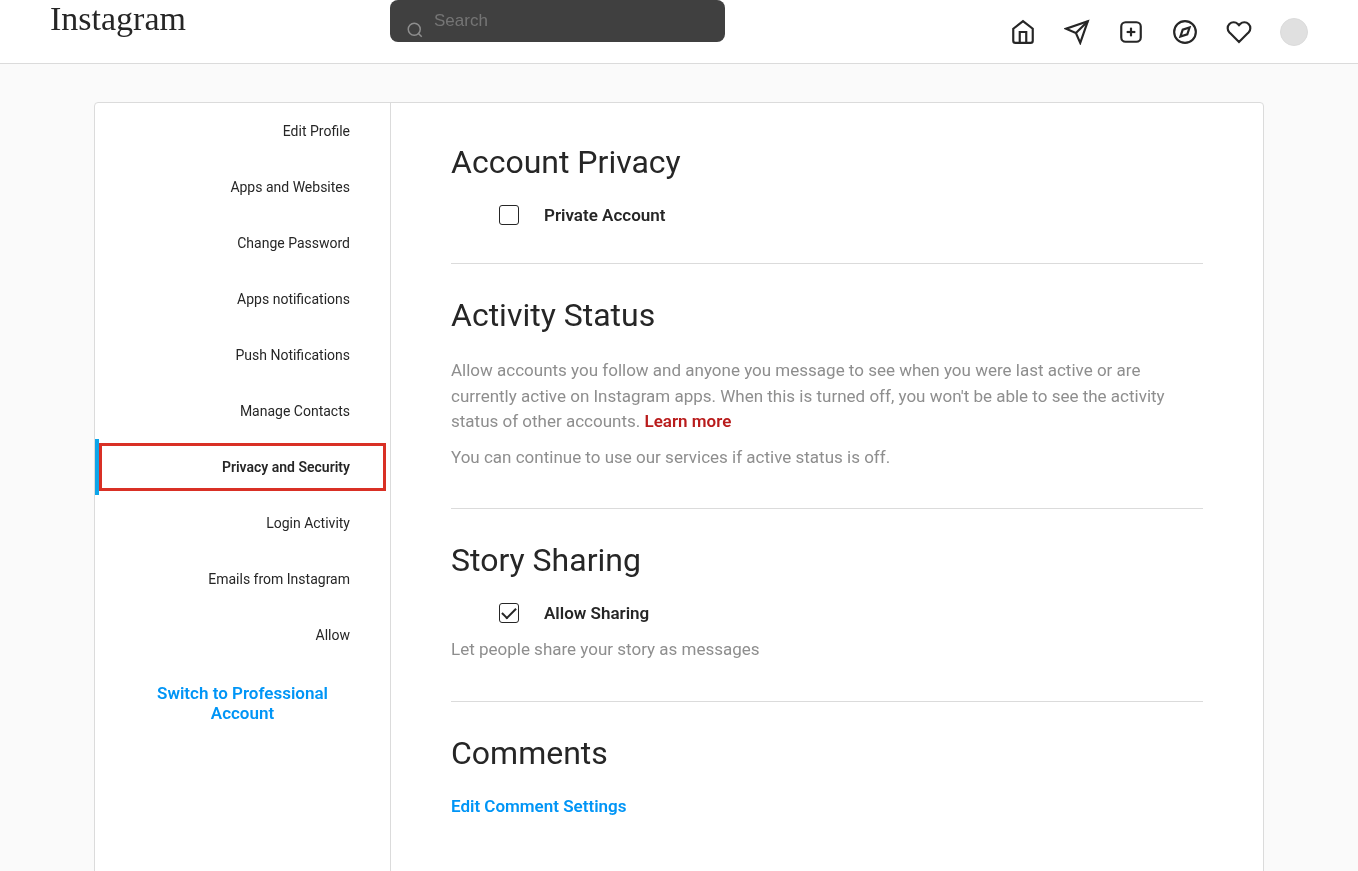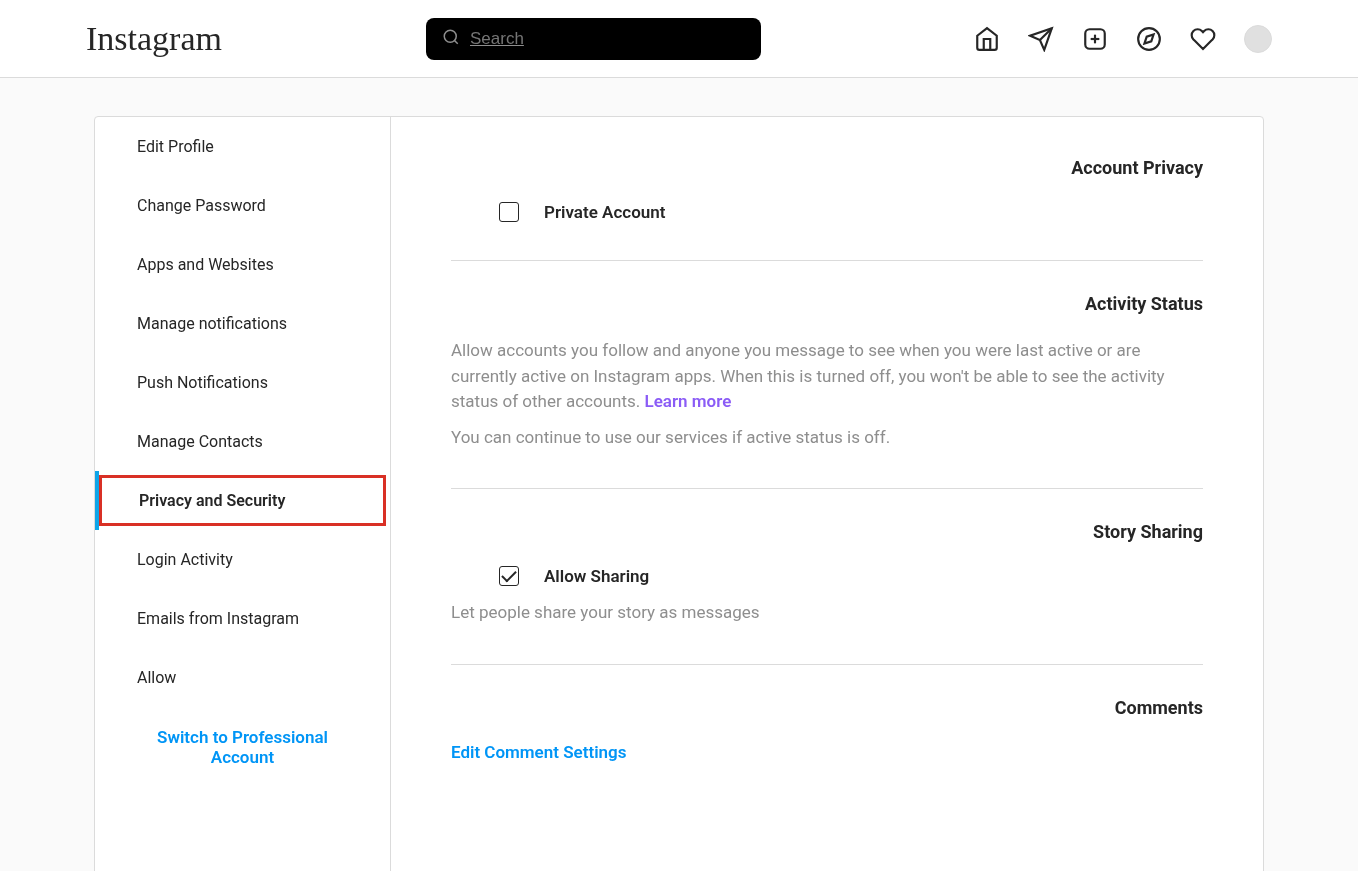--- a/index.html
+++ b/index.html
@@ -4,48 +4,46 @@
   <style>
     * { margin: 0; padding: 0; box-sizing: border-box; }
     body {
       font-family: -apple-system, BlinkMacSystemFont, "Segoe UI", Roboto, Helvetica, Arial, sans-serif;
       background: #fafafa;
       color: #262626;
     }
     .topbar {
       background: #fff;
       border-bottom: 1px solid #dbdbdb;
-      height: 78px;
-      display: flex;
-      align-items: center;
-      padding: 0 86px;
+      height: 64px;
+      display: flex;
+      padding: 0 50px;
     }
     .logo {
       font-family: 'Brush Script MT', cursive;
       font-size: 34px;
       font-weight: 500;
       flex: 0 0 auto;
       width: 340px;
     }
     .search-wrap {
       flex: 0 0 auto;
       width: 335px;
       position: relative;
     }
     .search-input {
       width: 100%;
       height: 42px;
-      background: #000000;
+      background: #404040;
       border: none;
       border-radius: 8px;
       padding: 0 16px 0 44px;
       font-size: 17px;
       color: #8e8e8e;
       outline: none;
-      text-decoration: underline;
     }
     .search-icon {
       position: absolute;
       left: 16px;
       top: 50%;
       transform: translateY(-50%);
       color: #8e8e8e;
     }
     .nav-icons {
       margin-left: auto;
@@ -70,23 +68,24 @@
       border-radius: 4px;
       min-height: 770px;
     }
     .sidebar {
       width: 296px;
       border-right: 1px solid #dbdbdb;
       flex-shrink: 0;
     }
     .sidebar-item {
       padding: 20px 40px;
-      font-size: 16px;
+      font-size: 14px;
       cursor: pointer;
       border-left: 2px solid transparent;
+      text-align: right;
     }
     .sidebar-item.active {
       border-left: 4px solid #0ea5e9;
       font-weight: 600;
     }
     .sidebar-item.highlighted {
       outline: 3px solid #d93025;
       outline-offset: -7px;
       margin: 0 0px;
     }
@@ -97,24 +96,23 @@
       font-weight: 600;
       font-size: 17px;
       cursor: pointer;
     }
     .main {
       flex: 1;
       padding: 40px 60px;
     }
     .section { margin-bottom: 38px; }
     .section-title {
-      font-size: 18px;
-      font-weight: 700;
+      font-size: 32px;
+      font-weight: 400;
       margin-bottom: 24px;
-      text-align: right;
     }
     .check-row {
       display: flex;
       align-items: center;
       gap: 25px;
       margin-bottom: 14px;
       padding-left: 48px;
     }
     .checkbox {
       width: 20px;
@@ -138,21 +136,21 @@
     .check-label {
       font-size: 17px;
       font-weight: 600;
     }
     .desc {
       color: #8e8e8e;
       font-size: 17px;
       line-height: 1.5;
       margin-bottom: 10px;
     }
-    .desc a { color: #8b5cf6; text-decoration: none; font-weight: 600; }
+    .desc a { color: #b91c1c; text-decoration: none; font-weight: 600; }
     .divider {
       border: none;
       border-top: 1px solid #dbdbdb;
       margin: 32px 0;
     }
     .link-blue { color: #0095f6; font-weight: 600; font-size: 17px; cursor: pointer; }
   </style>
 </head>
 <body>
 
@@ -200,23 +198,23 @@
     </span>
     <span class="nav-icon">
       <div class="avatar"></div>
     </span>
   </div>
 </div>
 
 <div class="container">
   <div class="sidebar">
     <div class="sidebar-item">Edit Profile</div>
+    <div class="sidebar-item">Apps and Websites</div>
     <div class="sidebar-item">Change Password</div>
-    <div class="sidebar-item">Apps and Websites</div>
-    <div class="sidebar-item">Manage notifications</div>
+    <div class="sidebar-item">Apps notifications</div>
     <div class="sidebar-item">Push Notifications</div>
     <div class="sidebar-item">Manage Contacts</div>
     <div class="sidebar-item active highlighted">Privacy and Security</div>
     <div class="sidebar-item">Login Activity</div>
     <div class="sidebar-item">Emails from Instagram</div>
     <div class="sidebar-item">Allow</div>
     <div class="sidebar-switch">Switch to Professional Account</div>
   </div>
 
   <div class="main">

